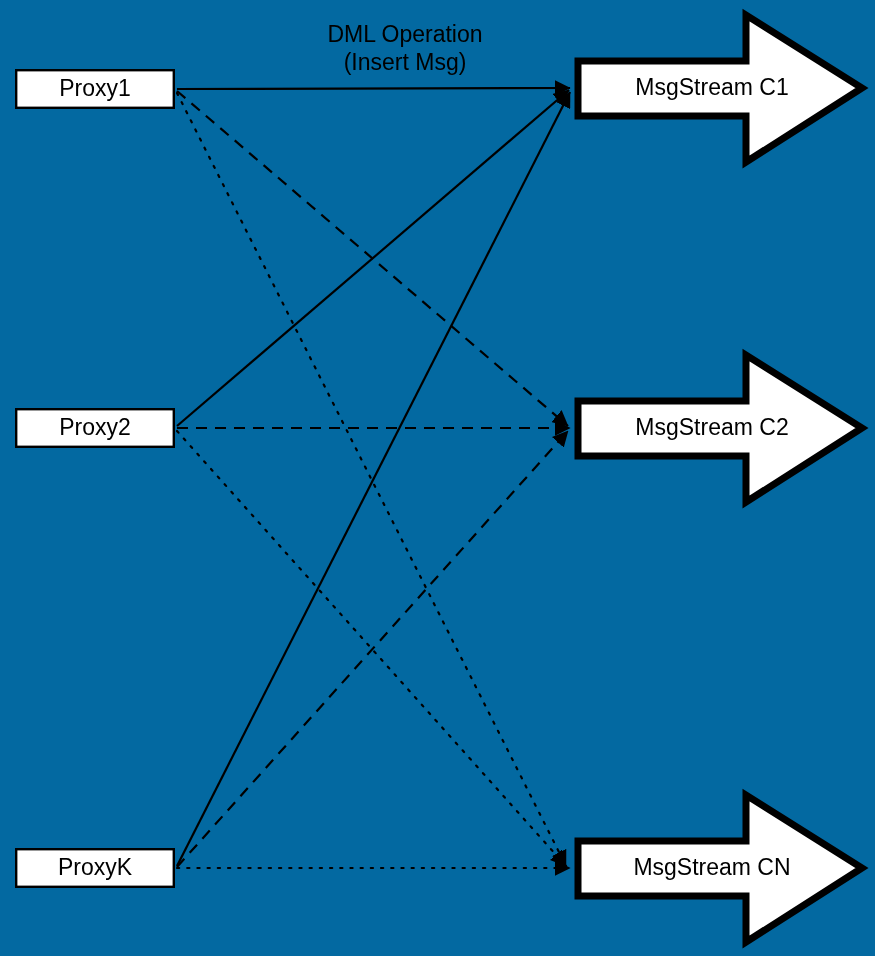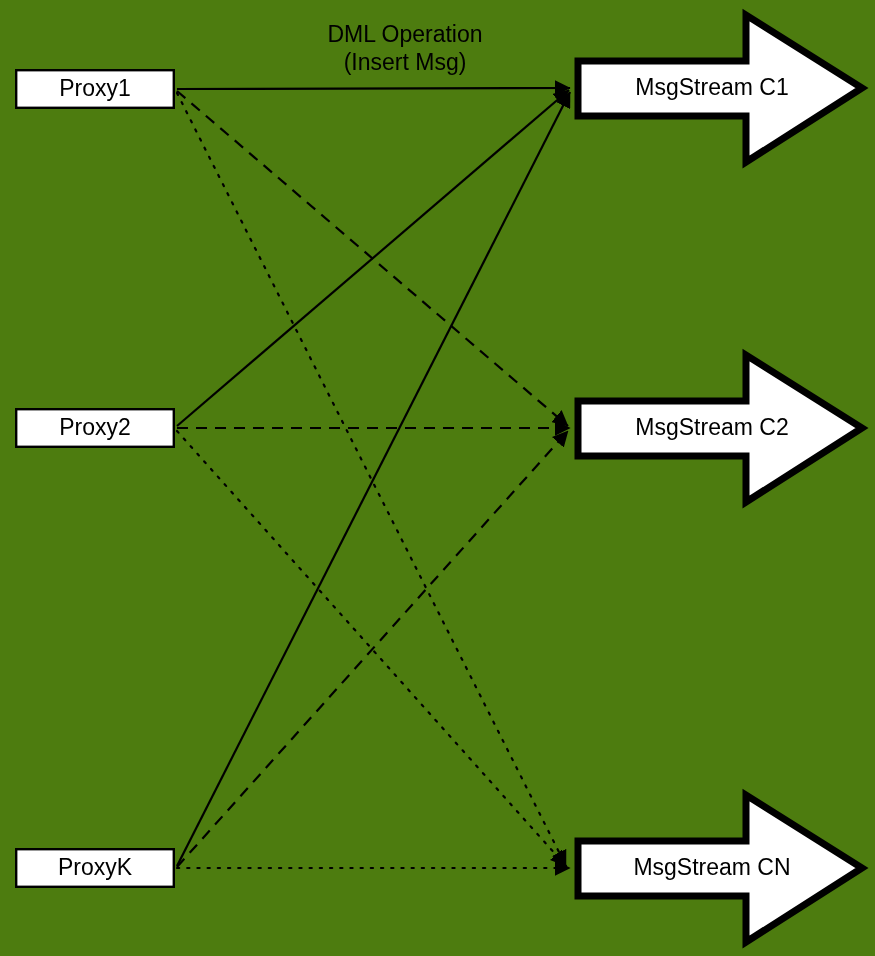--- a/index.html
+++ b/index.html
@@ -7,21 +7,21 @@
     padding: 0;
     background: #ffffff;
   }
   body {
     font-family: "Liberation Sans", sans-serif;
   }
   #diagram-root {
     position: relative;
     width: 875px;
     height: 956px;
-    background: #4d7c0f;
+    background: #0369a1;
     overflow: hidden;
   }
   svg#diagram-svg {
     display: block;
     width: 875px;
     height: 956px;
   }
   .node-label {
     font-family: "Liberation Sans", sans-serif;
     font-size: 23px;

